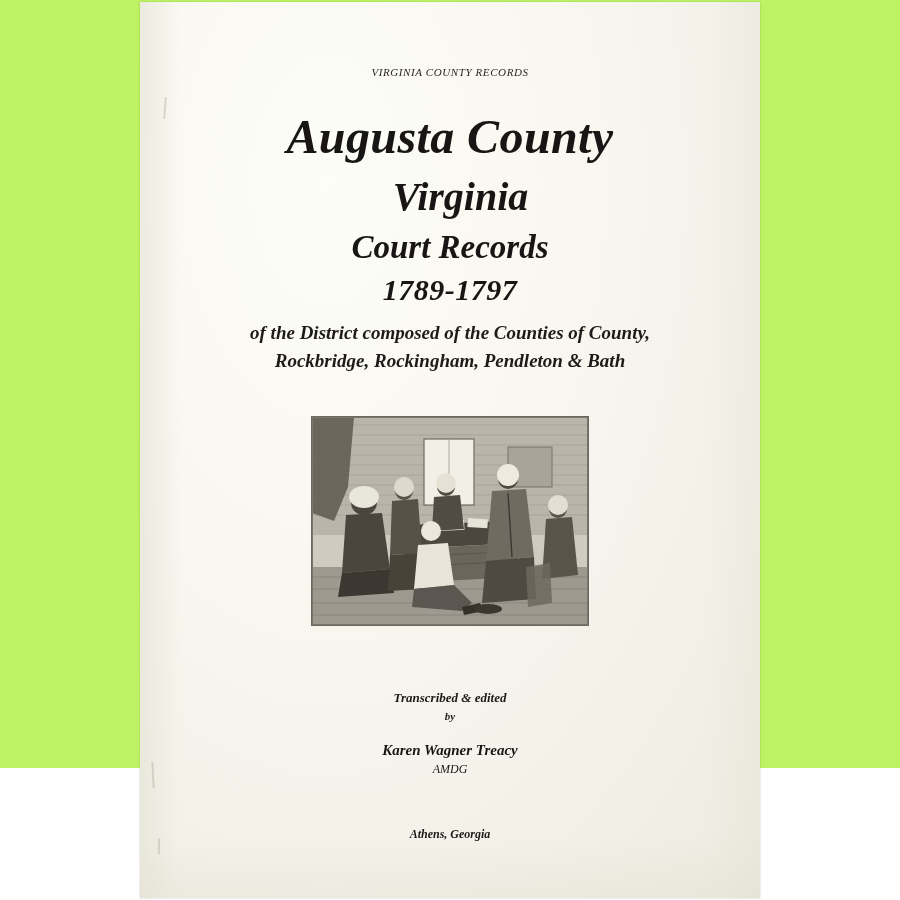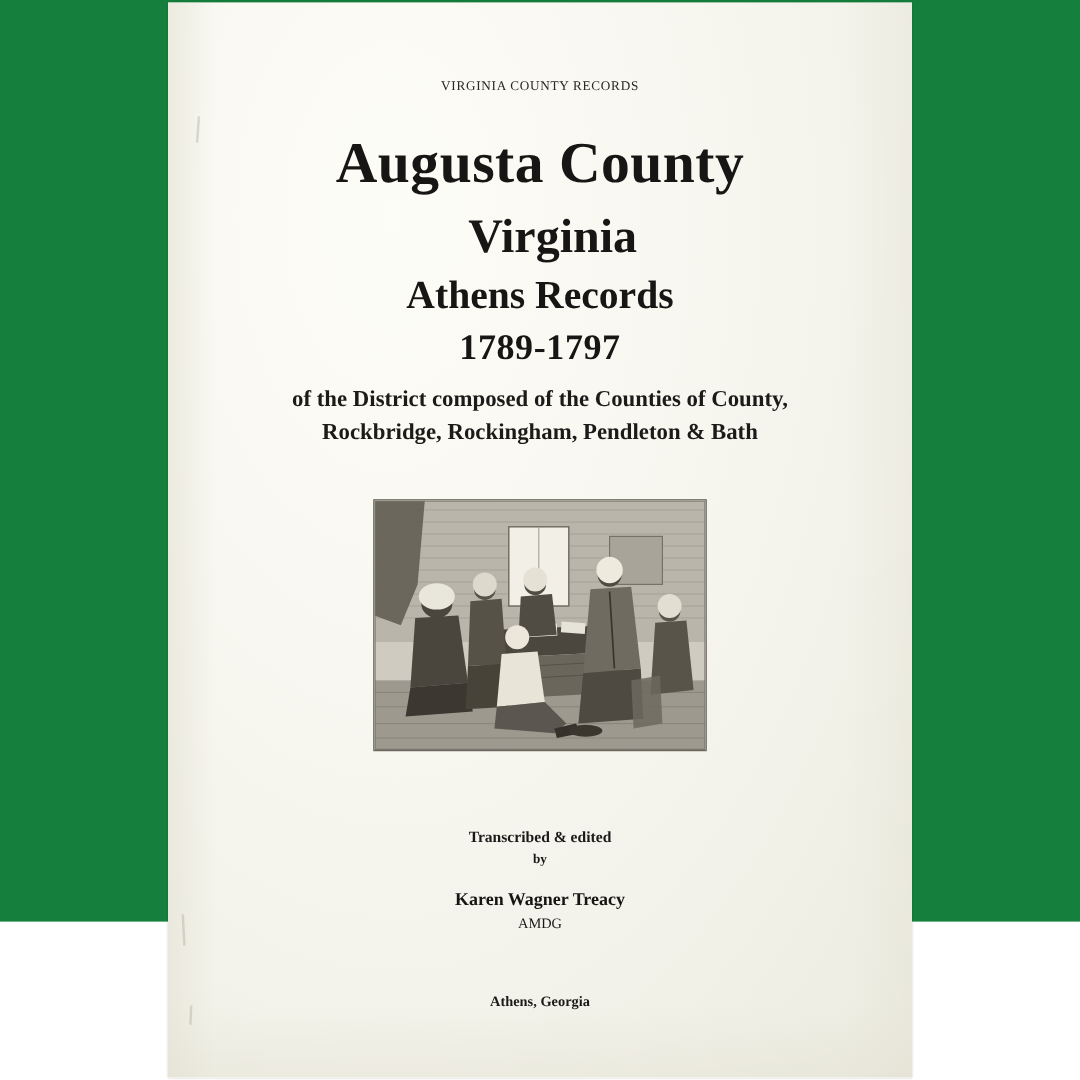--- a/index.html
+++ b/index.html
@@ -9,21 +9,22 @@
     width: 900px;
     height: 900px;
     overflow: hidden;
     font-family: "Liberation Serif", serif;
   }
 
   #page {
     position: relative;
     width: 900px;
     height: 768px;
-    background: #15803d;
+    background: #bef264;
+    font-style: italic;
   }
 
   
   #cover {
     position: absolute;
     left: 140px;
     top: 2px;
     width: 620px;
     height: 896px;
     background:
@@ -174,21 +175,21 @@
     <div class="scuff s4"></div>
 
     <div class="content">
 
       <div class="series-line">Virginia County Records</div>
 
       <div class="title-main">Augusta County</div>
 
       <div class="title-state">Virginia</div>
 
-      <div class="title-kind">Athens Records</div>
+      <div class="title-kind">Court Records</div>
 
       <div class="title-years">1789-1797</div>
 
       <div class="subtitle">
         <span class="l1">of the District composed of the Counties of County,</span>
         <span class="l2">Rockbridge, Rockingham, Pendleton &amp; Bath</span>
       </div>
 
       <div class="illus-wrap">
         <div class="illus">

